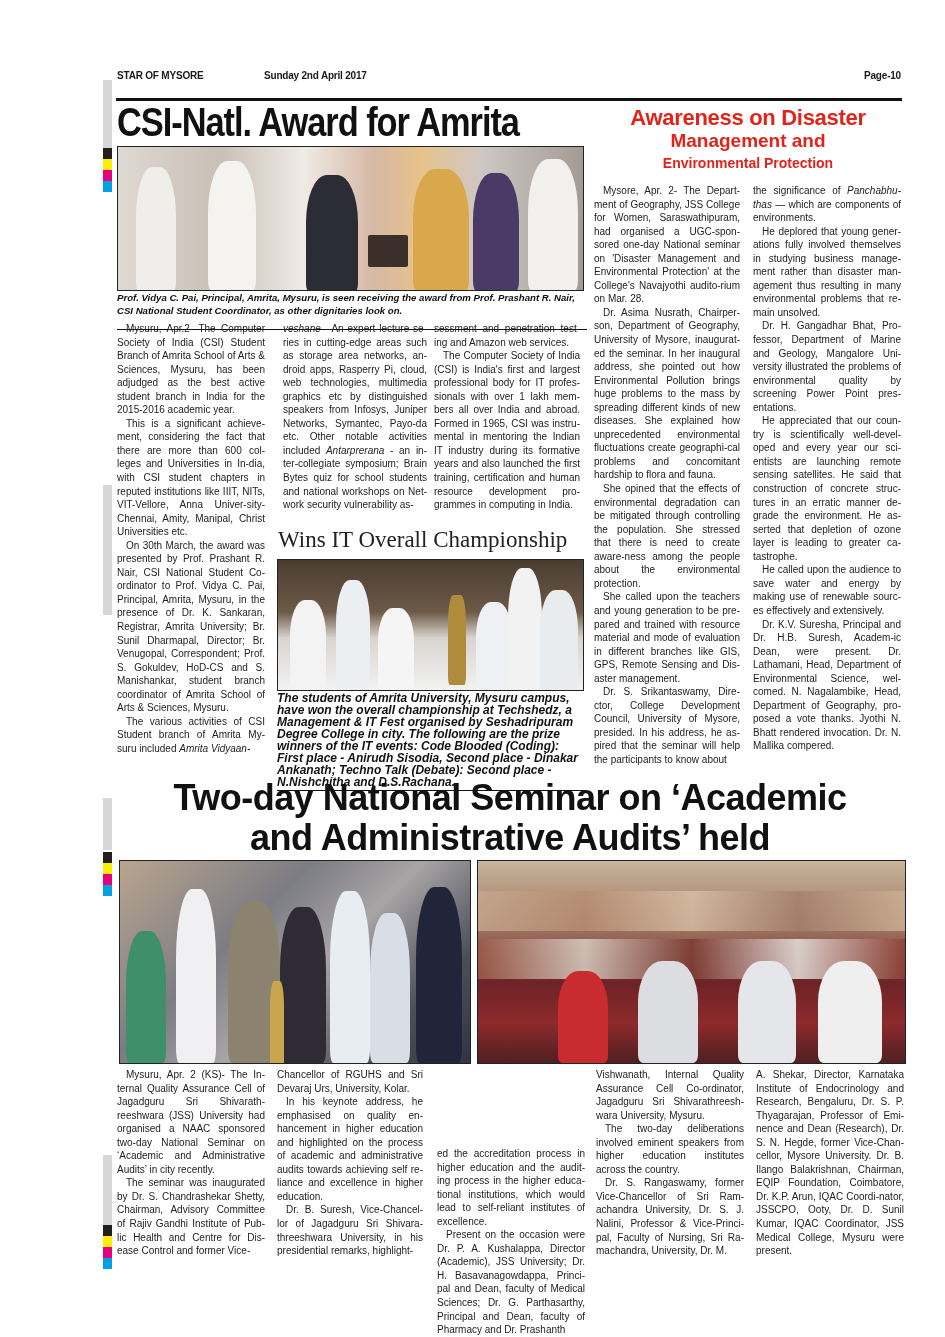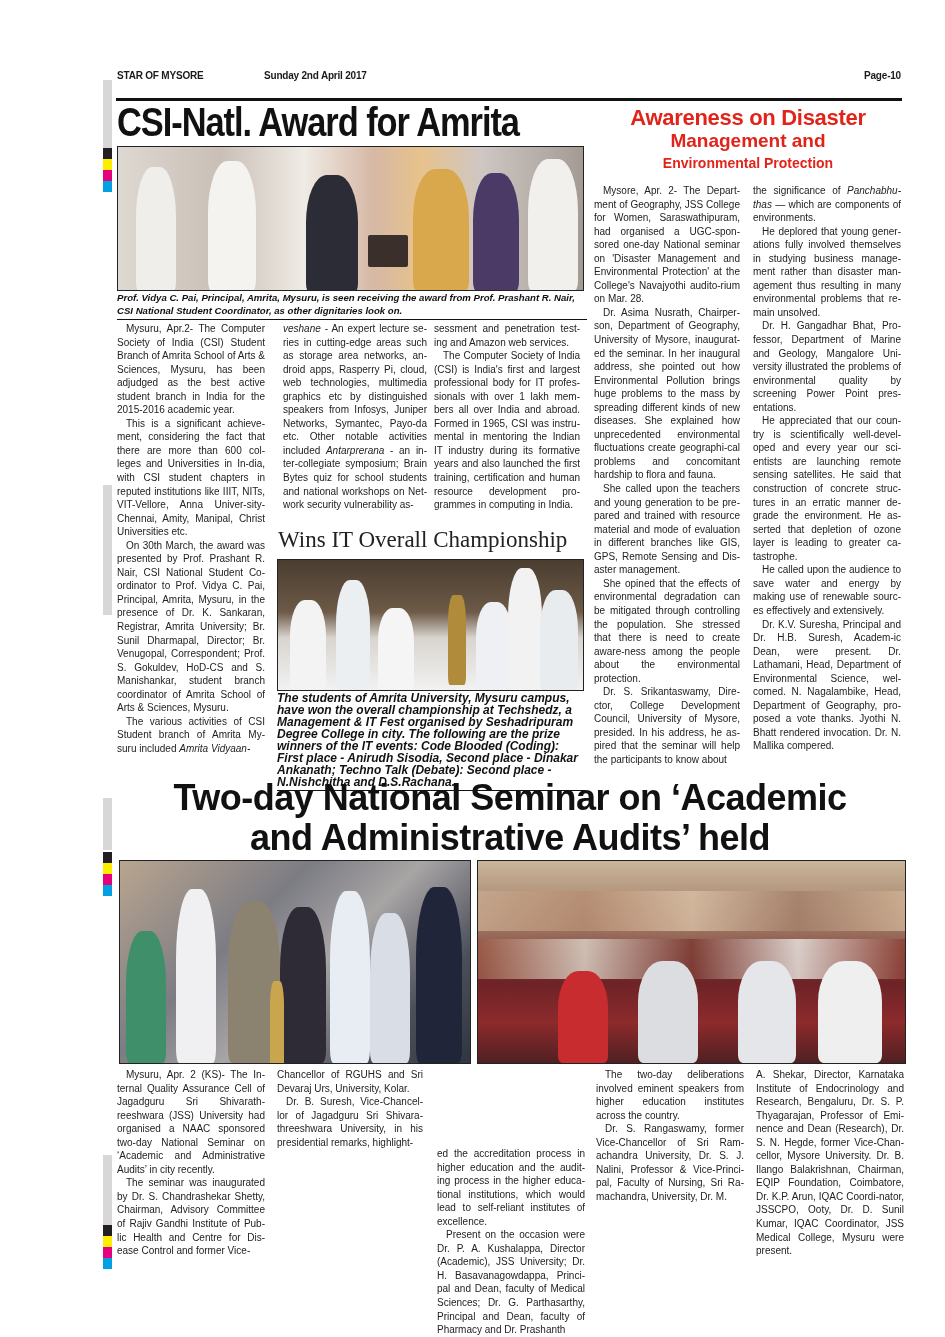--- a/index.html
+++ b/index.html
@@ -36,21 +36,21 @@
   .ph2 { left: 277px; top: 559px; width: 305px; height: 130px;
          background: linear-gradient(180deg, #4a3d30 0%, #6d5a47 40%, #d8d4cf 60%, #f2f2f2 100%); }
   .ph3 { left: 119px; top: 860px; width: 350px; height: 202px;
          background: linear-gradient(135deg, #b9a58f 0%, #7c7c84 35%, #a8a5a5 55%, #4c4f5a 80%, #2f3641 100%); }
   .ph4 { left: 477px; top: 860px; width: 427px; height: 202px;
          background: linear-gradient(180deg, #c9b69a 0%, #9a6f5d 35%, #6d2327 60%, #8d2a2c 80%, #502022 100%); }
   .figure { position: absolute; border-radius: 40% 40% 8% 8%; }
 
   
   .cap { position: absolute; font-size: 9.6px; font-weight: bold; font-style: italic; line-height: 12.5px; color: #111; }
-  .cap1 { left: 117px; top: 292px; width: 470px; border-bottom: 1.5px solid #111; padding-bottom: 2px; }
+  .cap1 { left: 117px; top: 292px; width: 470px; border-bottom: 1.5px solid #111; padding-bottom: 12px; }
   .cap2 { left: 277px; top: 692px; width: 308px; border-bottom: 1.5px solid #111; padding-bottom: 2px; font-size: 12px; line-height: 12px; }
 
   
   .col { position: absolute; font-size: 10px; line-height: 13.55px; text-align: justify; color: #222; hyphens: manual; }
   .col p { margin: 0; text-indent: 9px; }
   .col p.cont { text-indent: 0; }
   .col .ital { font-style: italic; }
 </style>
 </head>
 <body>
@@ -116,22 +116,22 @@
 <div class="cap cap2">The students of Amrita University, Mysuru campus, have won the overall championship at Techshedz, a Management &amp; IT Fest organised by Seshadripuram Degree College in city. The following are the prize winners of the IT events: Code Blooded (Coding): First place - Anirudh Sisodia, Second place - Dinakar Ankanath; Techno Talk (Debate): Second place - N.Nishchitha and D.S.Rachana.</div>
 
 <div class="hl-red">
   <div class="l1">Awareness on Disaster</div>
   <div class="l2">Management and</div>
   <div class="l3">Environmental Protection</div>
 </div>
 <div class="col" style="left:594px;top:184px;width:146px;">
   <p>Mysore, Apr. 2- The Depart-ment of Geography, JSS College for Women, Saraswathipuram, had organised a UGC-spon-sored one-day National seminar on 'Disaster Management and Environmental Protection' at the College's Navajyothi audito-rium on Mar. 28.</p>
   <p>Dr. Asima Nusrath, Chairper-son, Department of Geography, University of Mysore, inaugurat-ed the seminar. In her inaugural address, she pointed out how Environmental Pollution brings huge problems to the mass by spreading different kinds of new diseases. She explained how unprecedented environmental fluctuations create geographi-cal problems and concomitant hardship to flora and fauna.</p>
+  <p>She opined that the effects of environmental degradation can be mitigated through controlling the population. She stressed that there is need to create aware-ness among the people about the environmental protection.</p>
   <p>She called upon the teachers and young generation to be pre-pared and trained with resource material and mode of evaluation in different branches like GIS, GPS, Remote Sensing and Dis-aster management.</p>
-  <p>She opined that the effects of environmental degradation can be mitigated through controlling the population. She stressed that there is need to create aware-ness among the people about the environmental protection.</p>
   <p>Dr. S. Srikantaswamy, Dire-ctor, College Development Council, University of Mysore, presided. In his address, he as-pired that the seminar will help the participants to know about</p>
 </div>
 <div class="col" style="left:753px;top:184px;width:148px;">
   <p class="cont"><span>the significance of </span><span class="ital">Panchabhu-thas</span><span> — which are components of environments.</span></p>
   <p>He deplored that young gener-ations fully involved themselves in studying business manage-ment rather than disaster man-agement thus resulting in many environmental problems that re-main unsolved.</p>
   <p>Dr. H. Gangadhar Bhat, Pro-fessor, Department of Marine and Geology, Mangalore Uni-versity illustrated the problems of environmental quality by screening Power Point pres-entations.</p>
   <p>He appreciated that our coun-try is scientifically well-devel-oped and every year our sci-entists are launching remote sensing satellites. He said that construction of concrete struc-tures in an erratic manner de-grade the environment. He as-serted that depletion of ozone layer is leading to greater ca-tastrophe.</p>
   <p>He called upon the audience to save water and energy by making use of renewable sourc-es effectively and extensively.</p>
   <p>Dr. K.V. Suresha, Principal and Dr. H.B. Suresh, Academ-ic Dean, were present. Dr. Lathamani, Head, Department of Environmental Science, wel-comed. N. Nagalambike, Head, Department of Geography, pro-posed a vote thanks. Jyothi N. Bhatt rendered invocation. Dr. N. Mallika compered.</p>
 </div>
@@ -158,25 +158,27 @@
   <div class="figure" style="left:260px;top:100px;width:58px;height:102px;background:#e4e6e9;"></div>
   <div class="figure" style="left:340px;top:100px;width:64px;height:102px;background:#efefef;"></div>
 </div>
 
 <div class="col" style="left:117px;top:1068px;width:148px;">
   <p>Mysuru, Apr. 2 (KS)- The In-ternal Quality Assurance Cell of Jagadguru Sri Shivarath-reeshwara (JSS) University had organised a NAAC sponsored two-day National Seminar on ‘Academic and Administrative Audits’ in city recently.</p>
   <p>The seminar was inaugurated by Dr. S. Chandrashekar Shetty, Chairman, Advisory Committee of Rajiv Gandhi Institute of Pub-lic Health and Centre for Dis-ease Control and former Vice-</p>
 </div>
 <div class="col" style="left:277px;top:1068px;width:146px;">
   <p class="cont">Chancellor of RGUHS and Sri Devaraj Urs, University, Kolar.</p>
+  <p>In his keynote address, he emphasised on quality en-hancement in higher education and highlighted on the process of academic and administrative audits towards achieving self re-liance and excellence in higher education.</p>
   <p>Dr. B. Suresh, Vice-Chancel-lor of Jagadguru Sri Shivara-threeshwara University, in his presidential remarks, highlight-</p>
 </div>
 <div class="col" style="left:437px;top:1108px;width:148px;margin-top:39px;">
   <p class="cont">ed the accreditation process in higher education and the audit-ing process in the higher educa-tional institutions, which would lead to self-reliant institutes of excellence.</p>
   <p>Present on the occasion were Dr. P. A. Kushalappa, Director (Academic), JSS University; Dr. H. Basavanagowdappa, Princi-pal and Dean, faculty of Medical Sciences; Dr. G. Parthasarthy, Principal and Dean, faculty of Pharmacy and Dr. Prashanth</p>
 </div>
 <div class="col" style="left:596px;top:1068px;width:148px;">
+  <p class="cont">Vishwanath, Internal Quality Assurance Cell Co-ordinator, Jagadguru Sri Shivarathreesh-wara University, Mysuru.</p>
   <p>The two-day deliberations involved eminent speakers from higher education institutes across the country.</p>
   <p>Dr. S. Rangaswamy, former Vice-Chancellor of Sri Ram-achandra University, Dr. S. J. Nalini, Professor &amp; Vice-Princi-pal, Faculty of Nursing, Sri Ra-machandra, University, Dr. M.</p>
 </div>
 <div class="col" style="left:756px;top:1068px;width:148px;">
   <p class="cont">A. Shekar, Director, Karnataka Institute of Endocrinology and Research, Bengaluru, Dr. S. P. Thyagarajan, Professor of Emi-nence and Dean (Research), Dr. S. N. Hegde, former Vice-Chan-cellor, Mysore University. Dr. B. Ilango Balakrishnan, Chairman, EQIP Foundation, Coimbatore, Dr. K.P. Arun, IQAC Coordi-nator, JSSCPO, Ooty, Dr. D. Sunil Kumar, IQAC Coordinator, JSS Medical College, Mysuru were present.</p>
 </div>
 
 </body></html>

